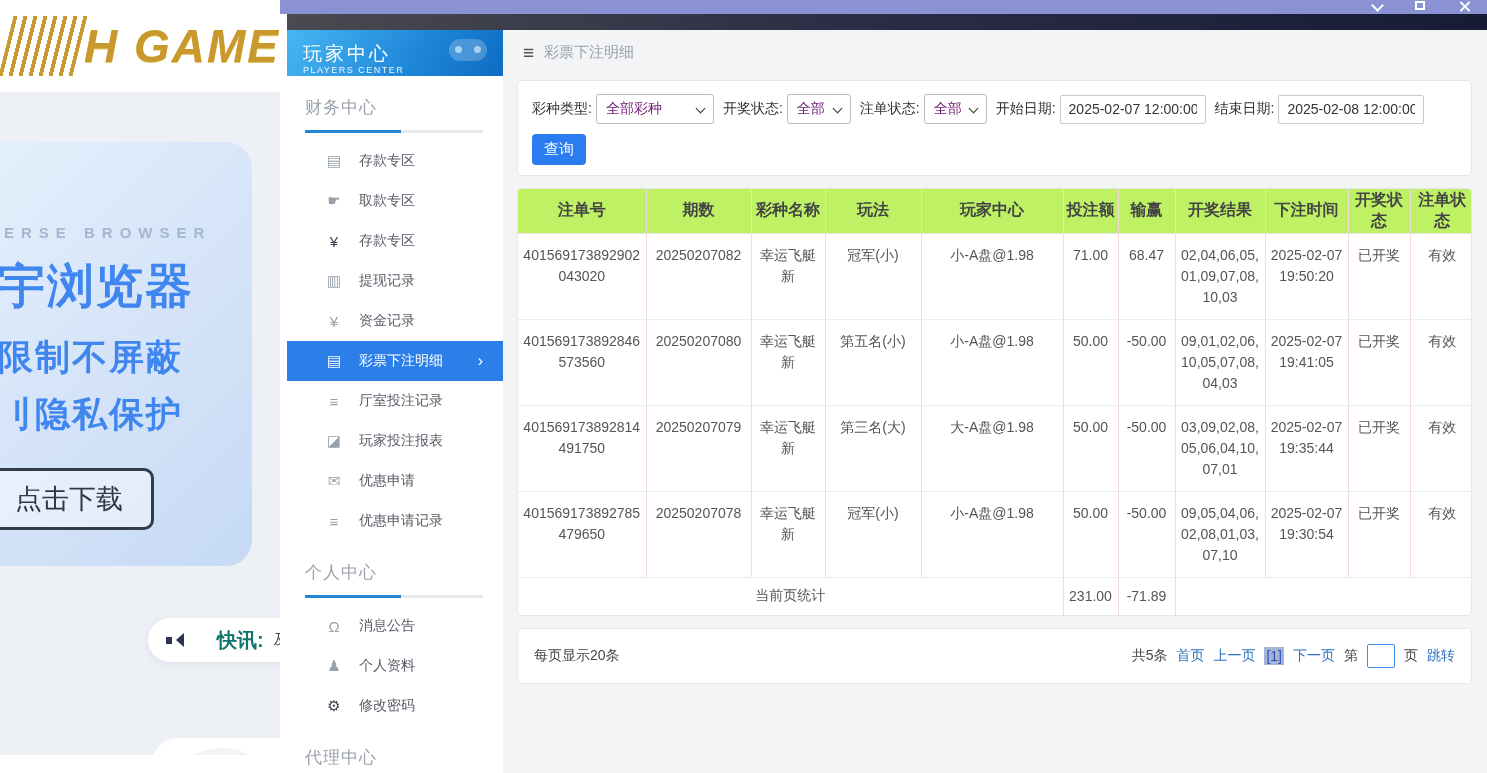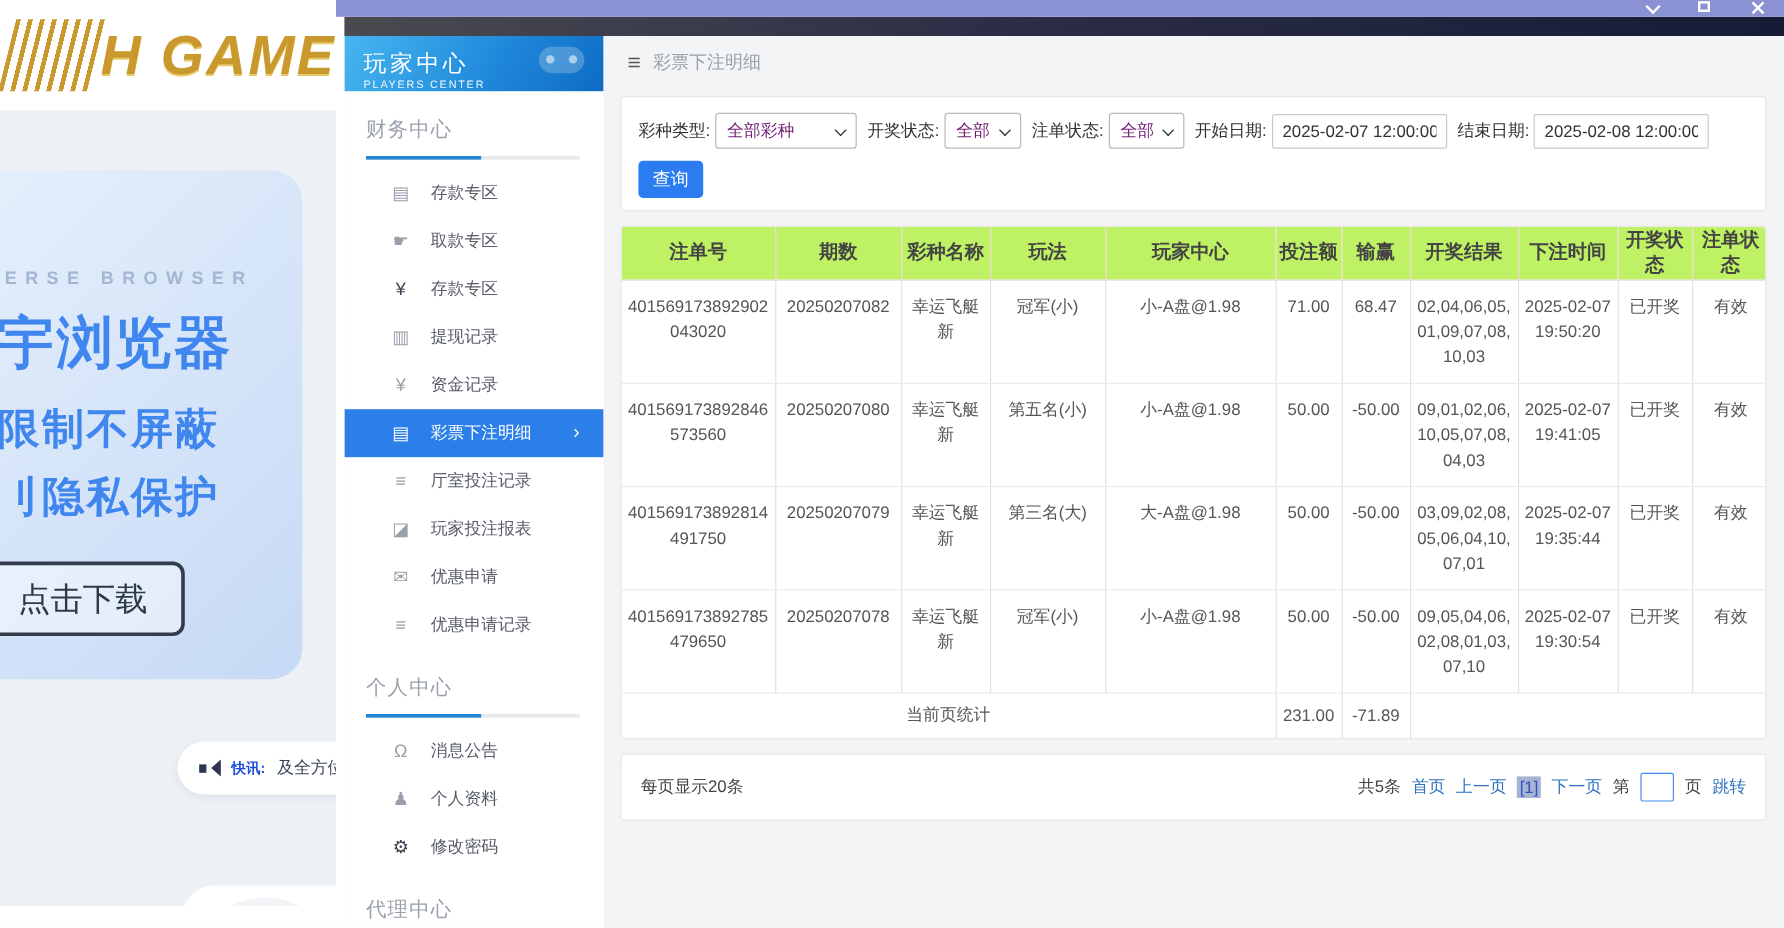--- a/index.html
+++ b/index.html
@@ -24,21 +24,21 @@
   .banner-btn { display:inline-block; margin:30px 0 0 16px; border:3px solid #333c4b; border-radius:10px;
     padding:10px 28px; font-size:27px; color:#2e3947; background:rgba(255,255,255,.45); cursor:pointer; }
 
   .ticker { position:absolute; left:148px; top:618px; width:220px; height:44px; background:#fff;
     border-radius:24px; display:flex; align-items:center; padding-left:18px;
     box-shadow:0 2px 8px rgba(40,60,100,.08); white-space:nowrap; }
   .speaker-icon { position:relative; width:18px; height:14px; margin-right:9px; flex:0 0 auto; }
   .speaker-icon .box { position:absolute; left:0; top:4px; width:6px; height:7px; background:#2b3552; }
   .speaker-icon .cone { position:absolute; left:3px; top:0; width:0; height:0;
     border:7px solid rgba(0,0,0,0); border-right:8px solid #2b3552; }
-  .ticker-label { font-weight:bold; color:#1d4ed8; font-size:12px; margin-right:10px; }
+  .ticker-label { font-weight:bold; color:#0f766e; font-size:20px; margin-right:10px;margin-left:24px; }
   .ticker-text { color:#3c4658; font-size:14px; }
 
   .bottom-card { position:absolute; left:152px; top:738px; width:210px; height:120px;
     background:#fff; border-radius:26px; }
   .bottom-logo-ring { position:absolute; left:158px; top:748px; width:126px; height:126px;
     border-radius:50%; background:#f2f4f8; }
   .bottom-logo-circle { position:absolute; left:166px; top:756px; width:110px; height:110px; border-radius:50%;
     background:#16305f; border:4px solid #d4a93c; }
 
   

